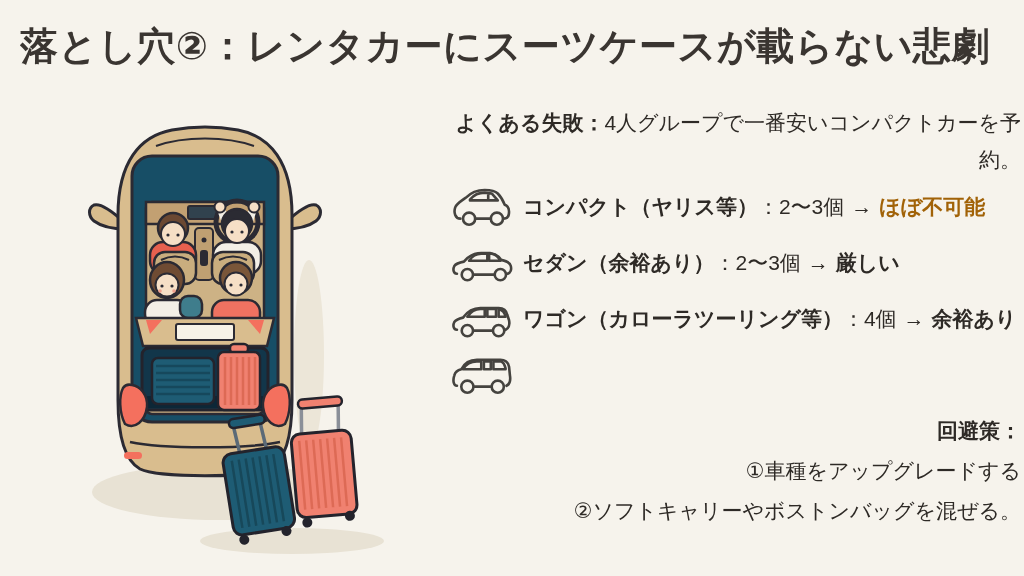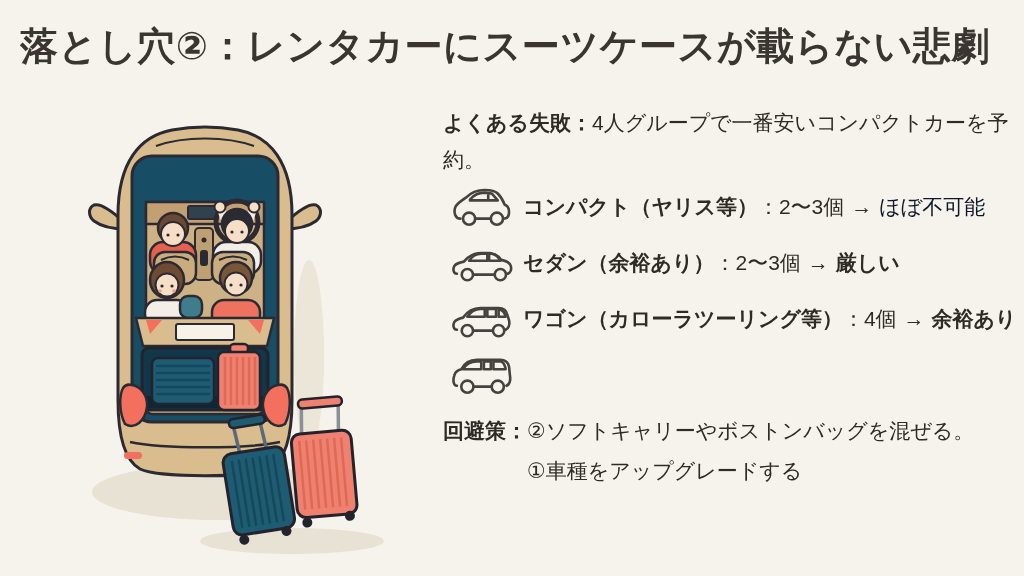--- a/index.html
+++ b/index.html
@@ -2,42 +2,43 @@
 <html><head>
 <meta charset="utf-8">
 <style>
   * { box-sizing: border-box; }
   body { margin: 0; background: #888; }
   .slide {
     position: relative; width: 1024px; height: 576px;
     background: #f6f3ec; overflow: hidden;
     font-family: "Liberation Sans", "DejaVu Sans", sans-serif;
     color: #2e2a26;
+    text-align: right;
   }
   .title {
     position: absolute; left: 20px; top: 20px; margin: 0;
     font-size: 38px; font-weight: 700; color: #3a3531;
     letter-spacing: 0.5px; line-height: 1.4; white-space: nowrap;
   }
   .illustration { position: absolute; left: 60px; top: 100px; width: 360px; height: 470px; }
   .content { position: absolute; left: 443px; top: 104px; width: 578px; font-size: 21px; }
   .b { font-weight: 700; }
   .intro { margin: 0; line-height: 1.78; }
   .list-header { margin: 22px 0 0 0; line-height: 1.78; }
   .vrow { display: flex; align-items: center; height: 56px; }
   .vicon { width: 80px; display: flex; justify-content: center; align-items: center; flex: none; }
   .vicon svg { display: block; }
   .vtext { white-space: nowrap; }
   .arrow { margin: 0 7px; }
-  .verdict-bad  { color: #0f172a; font-weight: 400; }
+  .verdict-bad  { color: #a16207; font-weight: 700; }
   .verdict-hard { font-weight: 700; }
   .verdict-ok   { font-weight: 700; margin-top: 33px; }
   .verdict-best { color: #2d6b80; font-weight: 700; }
   .star { color: #f2685c; margin-left: 9px; font-size: 25px; }
-  .counter { display: flex; margin-top: 8px; line-height: 1.9; }
+  .counter { display: flex; margin-top: 8px; line-height: 1.9; flex-direction: column; }
   .clabel { flex: none; }
   .clines span { display: block; }
   .caricon { stroke: #45433f; stroke-width: 3; fill: none; stroke-linecap: round; stroke-linejoin: round; }
 </style>
 </head>
 <body>
 
 <div class="slide">
 
   <h1 class="title">落とし穴②：レンタカーにスーツケースが載らない悲劇</h1>
@@ -218,19 +219,19 @@
           <circle cx="20" cy="41" r="7" fill="#f6f3ec"></circle>
             <circle cx="55" cy="41" r="7" fill="#f6f3ec"></circle>
           <path d="M28 41 L47 41"></path>
         </svg>
       </span>
     </div>
 
     <div class="counter">
       <span class="b clabel">回避策：</span>
       <span class="clines">
+        <span>①車種をアップグレードする</span>
         <span>②ソフトキャリーやボストンバッグを混ぜる。</span>
-        <span>①車種をアップグレードする</span>
       </span>
     </div>
 
   </div>
 </div>
 
 </body></html>

